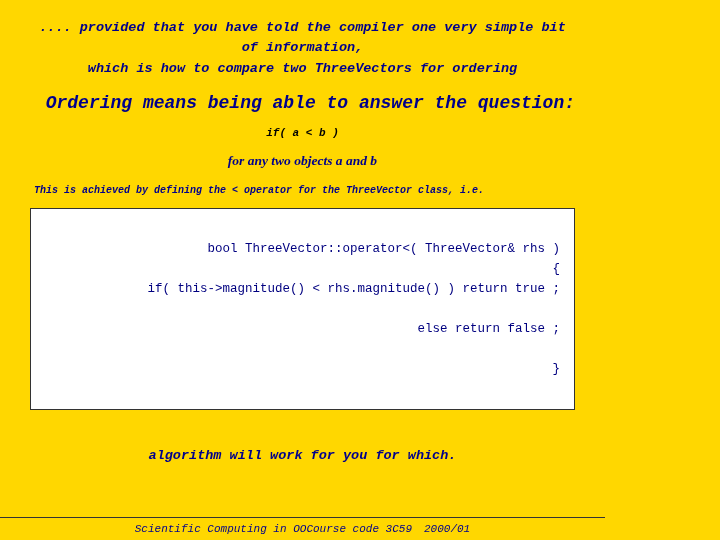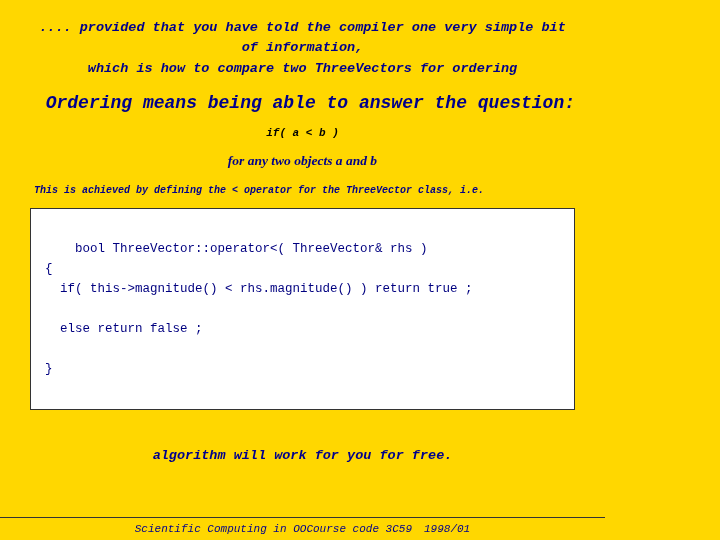--- a/index.html
+++ b/index.html
@@ -78,20 +78,21 @@
     .code-block {
       background-color: #FFFFFF;
       border: 1.5px solid #333333;
       padding: 10px 14px;
       font-family: 'Courier New', Courier, monospace;
       font-size: 12.5px;
       color: #000080;
       line-height: 1.6;
       margin-bottom: 16px;
       white-space: pre;
+      text-align: right;
     }
 
     .bottom-text {
       text-align: center;
       color: #00008B;
       font-size: 13.5px;
       font-weight: bold;
       font-style: italic;
       line-height: 1.5;
       margin-bottom: 14px;
@@ -144,23 +145,23 @@
 {
   if( this-&gt;magnitude() &lt; rhs.magnitude() ) return true ;
 
   else return false ;
 
 }</span>
   </div>
 
   <div class="bottom-text">
     <br>
-    <span>algorithm will work for you for free.</span>
+    <span>algorithm will work for you for which.</span>
   </div>
 
   <div class="footer">
     <div class="footer-item">Scientific Computing in OO</div>
     <div class="footer-right">
       <div class="footer-item">Course code 3C59</div>
-      <div class="footer-item">1998/01</div>
+      <div class="footer-item">2000/01</div>
     </div>
   </div>
 </div>
 
 </body></html>

